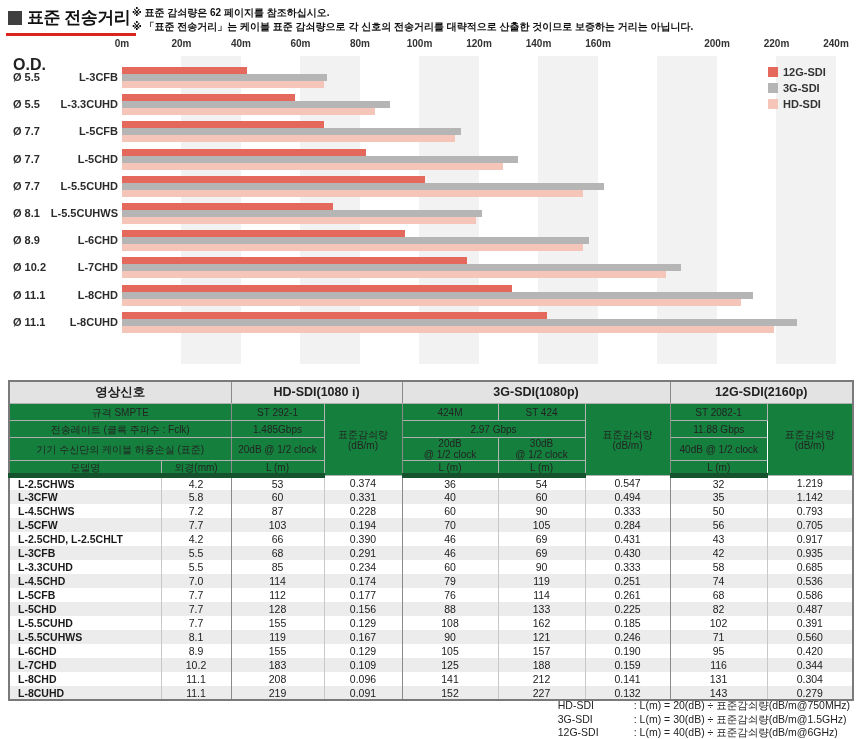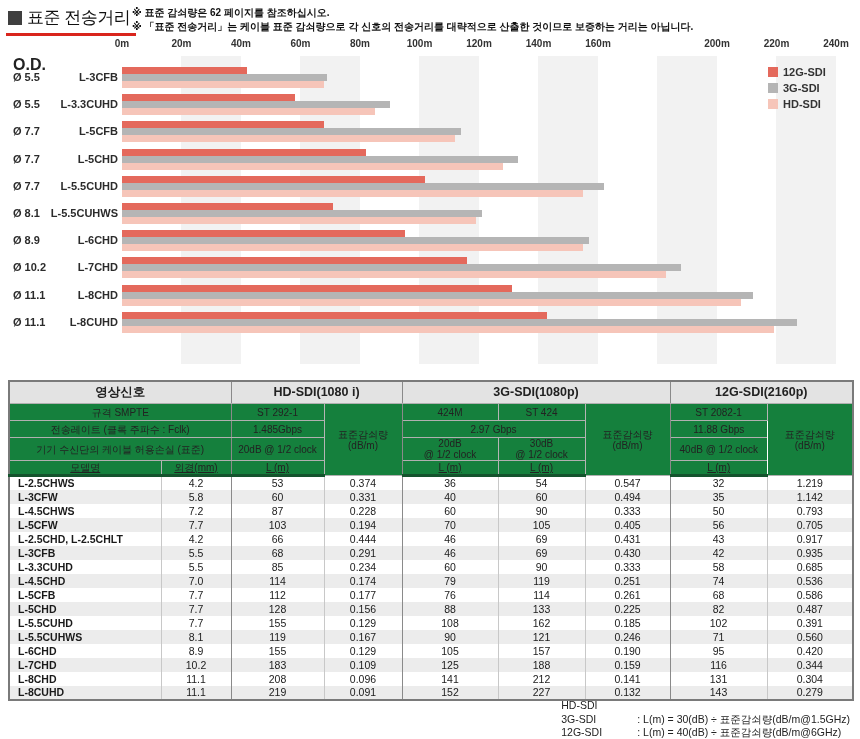--- a/index.html
+++ b/index.html
@@ -4,21 +4,21 @@
 <style>
   * { margin:0; padding:0; box-sizing:border-box; }
   html,body { background:#fff; }
   body { font-family:"Liberation Sans","DejaVu Sans",sans-serif; color:#222; }
   .page { position:relative; width:860px; height:739px; background:#fff; overflow:hidden; }
 
   
   .doc-header { position:absolute; top:4px; left:6px; right:4px; height:32px; }
   .title-box { display:inline-flex; align-items:center; gap:5px; border-bottom:3px solid #d9251d; padding:2px 6px 4px 2px; }
   .title-square { width:14px; height:14px; background:#3f3f3f; }
-  .page-title { font-size:17px; font-weight:400; color:#101010; letter-spacing:-0.5px; }
+  .page-title { font-size:17px; font-weight:700; color:#101010; letter-spacing:-0.5px; }
   .notes { position:absolute; left:126px; top:2px; font-size:10px; font-weight:600; color:#111; line-height:14px; white-space:nowrap; }
 
   
   .chart-section { position:absolute; top:36px; left:0; width:860px; height:332px;padding-left:35px; }
   .x-axis { position:absolute; top:2px; left:122px; width:714px; height:13px; }
   .x-axis .tick { position:absolute; transform:translateX(-50%); font-size:10px; font-weight:700; color:#333; white-space:nowrap; }
   .chart-body { position:absolute; top:20px; left:0; width:860px; height:310px; }
   .stripes { position:absolute; left:122px; top:0; width:714px; height:308px;
              background:repeating-linear-gradient(90deg,#ffffff 0px,#ffffff 59.5px,#f2f2f2 59.5px,#f2f2f2 119px); }
   .od-head { position:absolute; left:13px; top:0px; font-size:16px; font-weight:700; color:#222; }
@@ -34,21 +34,21 @@
   .legend-item .swatch { width:10px; height:10px; display:inline-block; }
   .legend-item span:last-child { font-size:11px; font-weight:600; color:#333; }
 
   
   .table-section { position:absolute; top:380px; left:8px; }
   table { border-collapse:collapse; table-layout:fixed; width:844px; border:2px solid #7a7a7a; }
   th, td { overflow:hidden; vertical-align:middle; }
   thead th { background:#15803d; font-weight:normal; font-size:10px; color:#222; text-align:center;
              border-right:1px solid #b5b5b5; border-bottom:1px solid #b0b0b0; white-space:pre-line; line-height:11px; }
   thead tr.group-row th { background:#e3e3e3; font-size:12.5px; font-weight:700; height:21px; line-height:21px; }
-  thead tr:last-child th { border-bottom:3px solid #14532d;text-decoration:underline; }
+  thead tr:last-child th { border-bottom:5px solid #14532d; }
   th.gb, td.gb { border-right:1px solid #8a8a8a !important; }
   th:last-child, td:last-child { border-right:none; }
   thead tr.r2 th { height:17px; }
   thead tr.r3 th { height:17px; }
   thead tr.r4 th { height:23px; }
   thead tr.r5 th { height:15px; }
   tbody td { font-size:10.5px; height:14px; text-align:center; color:#1a1a1a;
              border-right:1px solid #c8c8c8; padding:0 4px; }
   tbody td:nth-child(2), tbody td:nth-child(4), tbody td:nth-child(7) { border-right:1px solid #8a8a8a; }
   tbody tr:nth-child(even) { background:#ececec; }
@@ -293,29 +293,29 @@
             <td>50</td>
             <td>0.793</td>
           </tr>
           <tr>
             <td class="model-cell">L-5CFW</td>
             <td>7.7</td>
             <td>103</td>
             <td>0.194</td>
             <td>70</td>
             <td>105</td>
-            <td>0.405</td>
+            <td>0.284</td>
             <td>56</td>
             <td>0.705</td>
           </tr>
           <tr>
             <td class="model-cell">L-2.5CHD, L-2.5CHLT</td>
             <td>4.2</td>
             <td>66</td>
-            <td>0.444</td>
+            <td>0.390</td>
             <td>46</td>
             <td>69</td>
             <td>0.431</td>
             <td>43</td>
             <td>0.917</td>
           </tr>
           <tr>
             <td class="model-cell">L-3CFB</td>
             <td>5.5</td>
             <td>68</td>
@@ -436,20 +436,21 @@
             <td>143</td>
             <td>0.279</td>
           </tr>
         </tbody>
     </table>
   </div>
 
   <div class="footnotes">
       <div class="fn-row">
         <span>HD-SDI</span>
+        <span>: L(m) = 20(dB) ÷ 표준감쇠량(dB/m@750MHz)</span>
       </div>
       <div class="fn-row">
         <span>3G-SDI</span>
         <span>: L(m) = 30(dB) ÷ 표준감쇠량(dB/m@1.5GHz)</span>
       </div>
       <div class="fn-row">
         <span>12G-SDI</span>
         <span>: L(m) = 40(dB) ÷ 표준감쇠량(dB/m@6GHz)</span>
       </div>
     </div>

